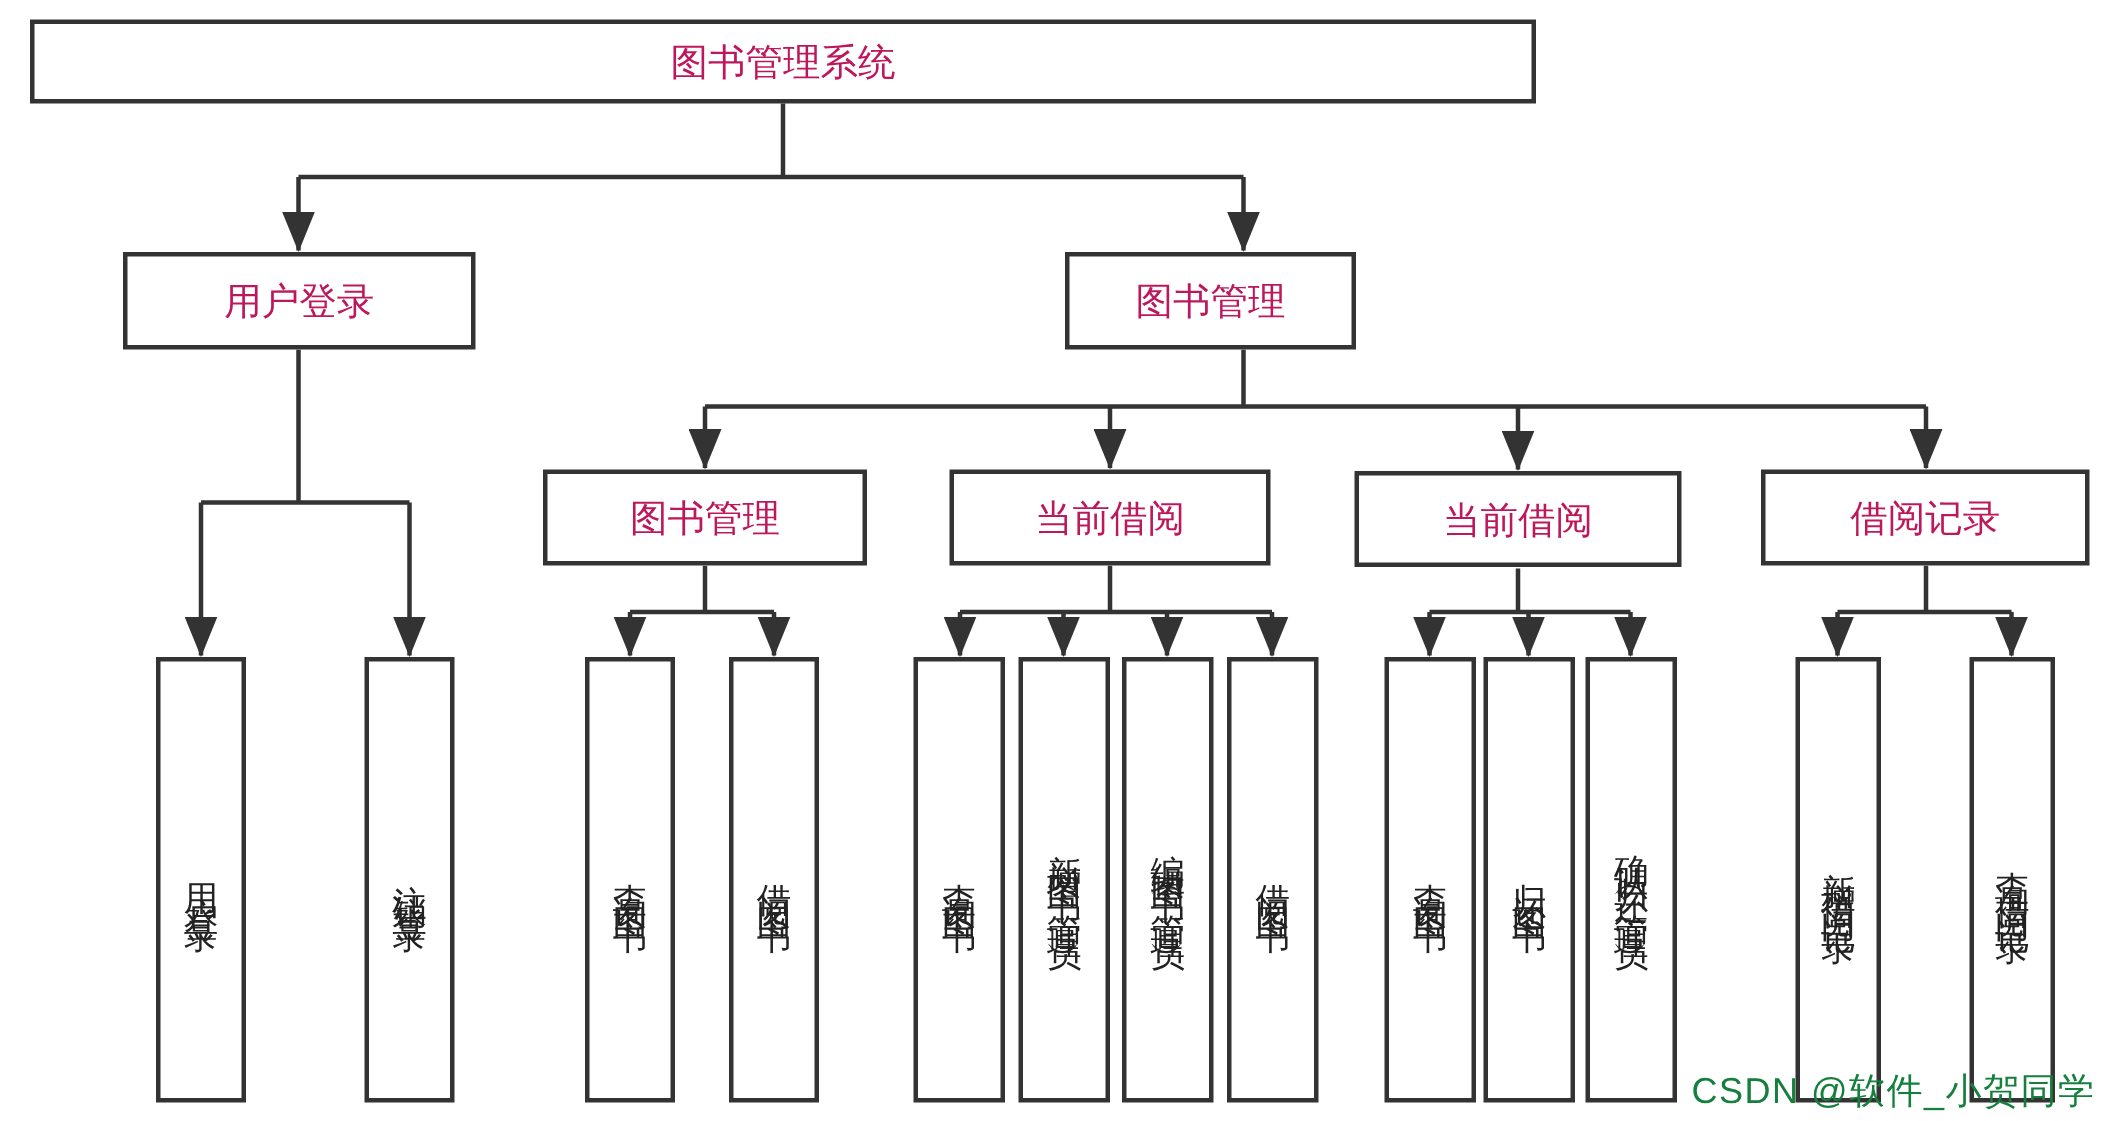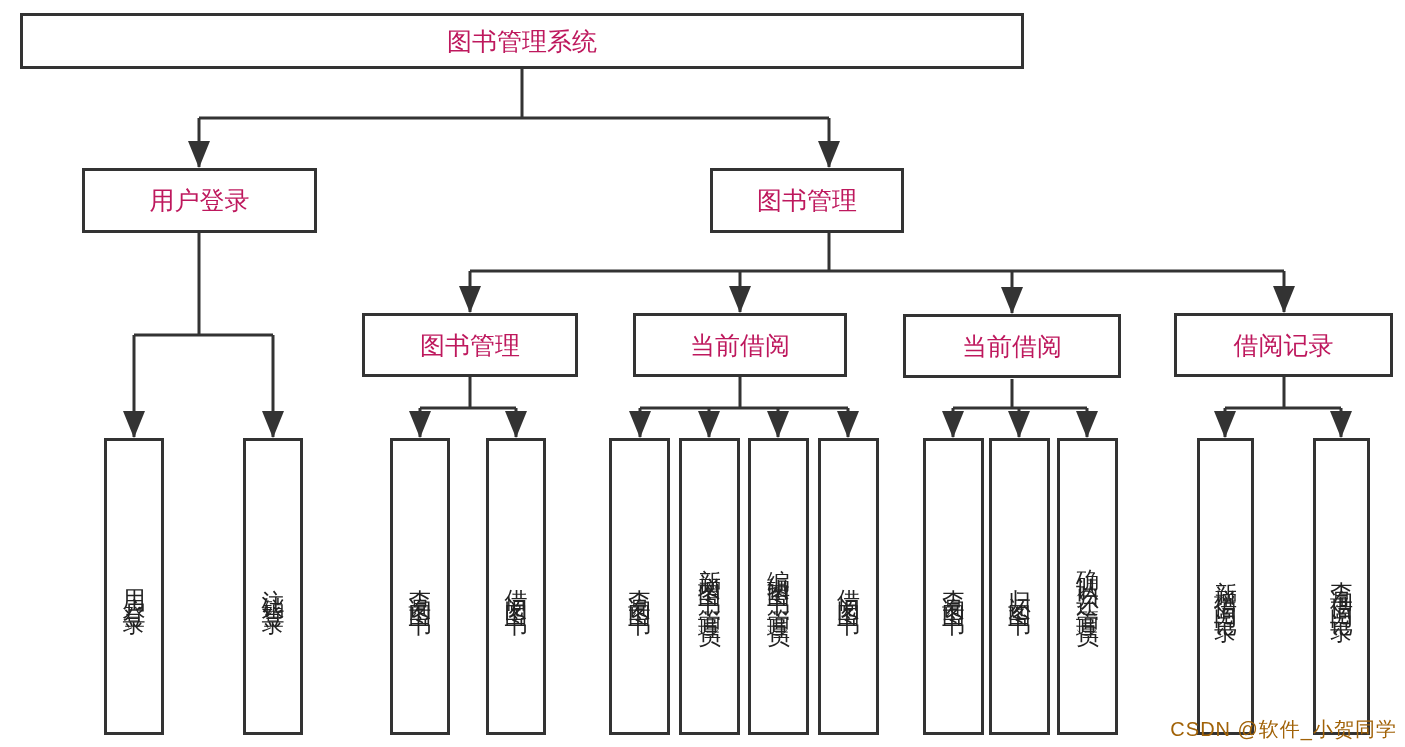--- a/index.html
+++ b/index.html
@@ -49,22 +49,22 @@
     text-orientation: mixed;
     font-size: 23px;
     letter-spacing: 8px;
     color: #222222;
     line-height: 1;
   }
   .watermark {
     position: absolute;
     right: 8px;
     bottom: 4px;
-    font-size: 20px;
-    color: #a16207;
+    font-size: 24px;
+    color: #15803d;
     letter-spacing: 1px;
     white-space: nowrap;
   }
 </style>
 </head>
 <body>
 
 <div class="canvas">
 
   <svg class="connectors" viewBox="0 0 1405 747" xmlns="http://www.w3.org/2000/svg">

